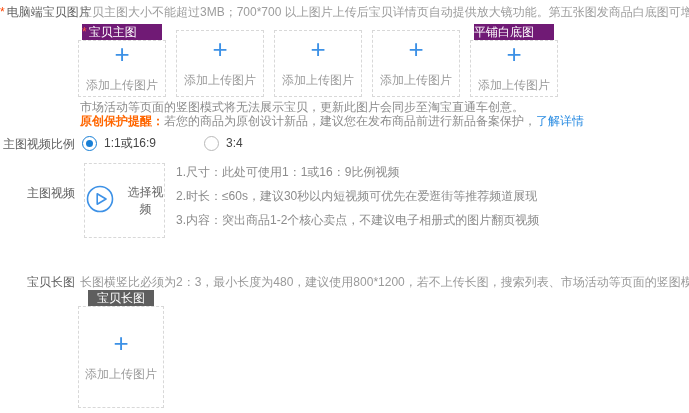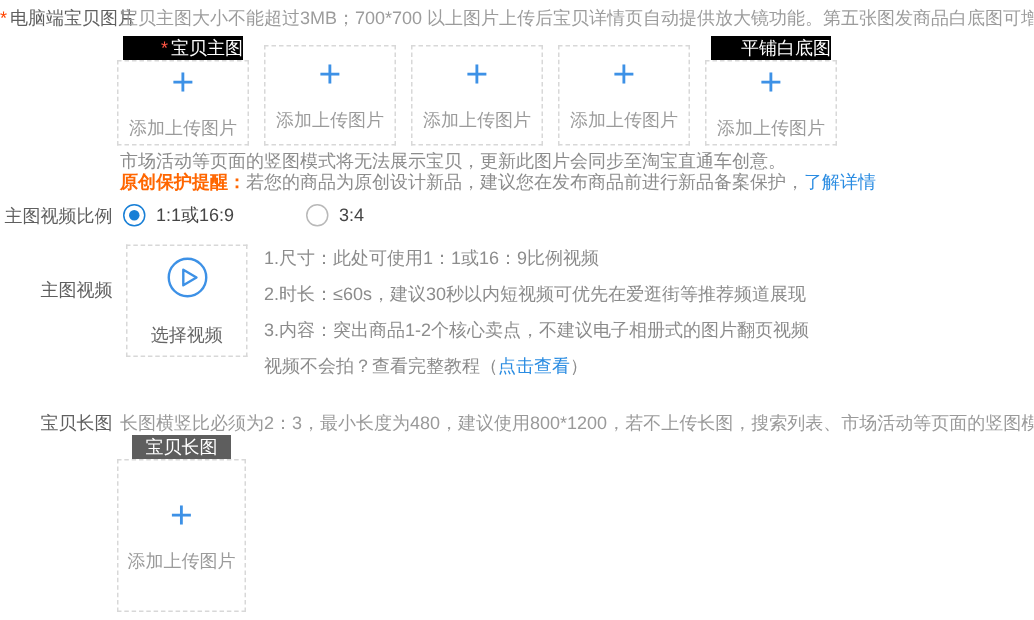--- a/index.html
+++ b/index.html
@@ -7,39 +7,39 @@
   .page{position:relative;width:689px;height:413px;background:#fff;overflow:hidden;}
   .lbl{position:absolute;left:0;width:75px;text-align:right;color:#5f5f5f;line-height:14px;white-space:nowrap;}
   .req{color:#ff4400;margin-right:2px;}
   .lbl-main{top:5px;}
   .header-text{position:absolute;left:80px;top:5px;width:605px;color:#9c9c9c;line-height:14px;white-space:nowrap;}
   .link{color:#2a8ce2;text-decoration:none;cursor:pointer;}
   .orange{color:#ff6600;font-weight:bold;}
 
   .slots{position:absolute;left:78px;top:24px;display:flex;gap:10px;}
   .slot{width:88px;height:73px;}
-  .slot-tab{height:16px;line-height:16px;width:80px;margin:0 auto;background:#000000;color:#fff;text-align:right;font-size:12px;overflow:hidden;}
+  .slot-tab{height:16px;line-height:16px;width:80px;margin:0 auto;background:#701a75;color:#fff;text-align:left;font-size:12px;overflow:hidden;}
   .tab-req{color:#ff5544;margin-right:2px;}
   .slot-box{box-sizing:border-box;border:1px dashed #d8d8d8;height:57px;display:flex;flex-direction:column;align-items:center;justify-content:center;cursor:pointer;background:#fff;}
   .slot.no-tab .slot-box{margin-top:6px;height:67px;}
   .plus{font-size:26px;line-height:22px;color:#3d91e6;font-weight:200;}
   .slot-text{color:#9b9b9b;font-size:12px;margin-top:12px;white-space:nowrap;}
 
   .note1{position:absolute;left:80px;top:100px;color:#8c8c8c;line-height:14px;white-space:nowrap;}
   .note2{position:absolute;left:80px;top:114px;color:#8c8c8c;line-height:14px;white-space:nowrap;}
 
   .lbl-ratio{top:137px;}
   .ratio-options{position:absolute;left:82px;top:134px;display:flex;gap:48px;}
   .ratio-option{display:flex;align-items:center;gap:7px;color:#454545;cursor:pointer;line-height:18px;}
   .radio{box-sizing:border-box;width:15px;height:15px;border-radius:50%;border:1px solid #b9b9b9;background:#fff;position:relative;}
   .radio.checked{border-color:#187fd6;}
   .radio.checked::after{content:"";position:absolute;left:3px;top:3px;width:7px;height:7px;border-radius:50%;background:#187fd6;}
 
   .lbl-video{top:186px;}
-  .video-box{position:absolute;left:84px;top:163px;width:81px;height:75px;box-sizing:border-box;border:1px dashed #d8d8d8;display:flex;flex-direction:column;align-items:center;justify-content:center;gap:12px;cursor:pointer;text-align:center;}
+  .video-box{position:absolute;left:84px;top:163px;width:81px;height:75px;box-sizing:border-box;border:1px dashed #d8d8d8;display:flex;align-items:center;justify-content:center;gap:12px;cursor:pointer;text-align:center;}
   .video-select-text{color:#666;}
   .tips{position:absolute;left:176px;top:160px;color:#8c8c8c;}
   .tips .tip{line-height:24px;white-space:nowrap;}
 
   .lbl-long{top:275px;}
   .long-desc{position:absolute;left:80px;top:275px;color:#9a9a9a;line-height:14px;white-space:nowrap;}
   .long-upload{position:absolute;left:78px;top:290px;width:86px;}
   .long-tab{height:16px;line-height:16px;width:66px;margin:0 auto;background:#5e5e5e;color:#fff;text-align:center;font-size:12px;}
   .long-box{box-sizing:border-box;border:1px dashed #d8d8d8;height:102px;display:flex;flex-direction:column;align-items:center;justify-content:center;cursor:pointer;}
 </style>
@@ -120,23 +120,20 @@
         <circle cx="15" cy="15" r="12.5" fill="none" stroke="#3d91e6" stroke-width="1.6"></circle>
         <path d="M12.2 9.8 L21 15 L12.2 20.2 Z" fill="none" stroke="#3d91e6" stroke-width="1.6" stroke-linejoin="round"></path>
       </svg>
     </span>
     <span class="video-select-text">选择视频</span>
   </div>
   <div class="tips">
     <div class="tip">1.尺寸：此处可使用1：1或16：9比例视频</div>
     <div class="tip">2.时长：≤60s，建议30秒以内短视频可优先在爱逛街等推荐频道展现</div>
     <div class="tip">3.内容：突出商品1-2个核心卖点，不建议电子相册式的图片翻页视频</div>
-    <div class="tip">
-      <span>视频不会拍？查看完整教程（</span><a class="link">点击查看</a><span>）</span>
-    </div>
   </div>
 
   <div class="lbl lbl-long">宝贝长图</div>
   <div class="long-desc">
     <span>长图横竖比必须为2：3，最小长度为480，建议使用800*1200，若不上传长图，搜索列表、市场活动等页面的竖图模式将无法展示宝贝！</span>
   </div>
   <div class="long-upload">
     <div class="long-tab">宝贝长图</div>
     <div class="long-box">
       <span class="plus">+</span>

